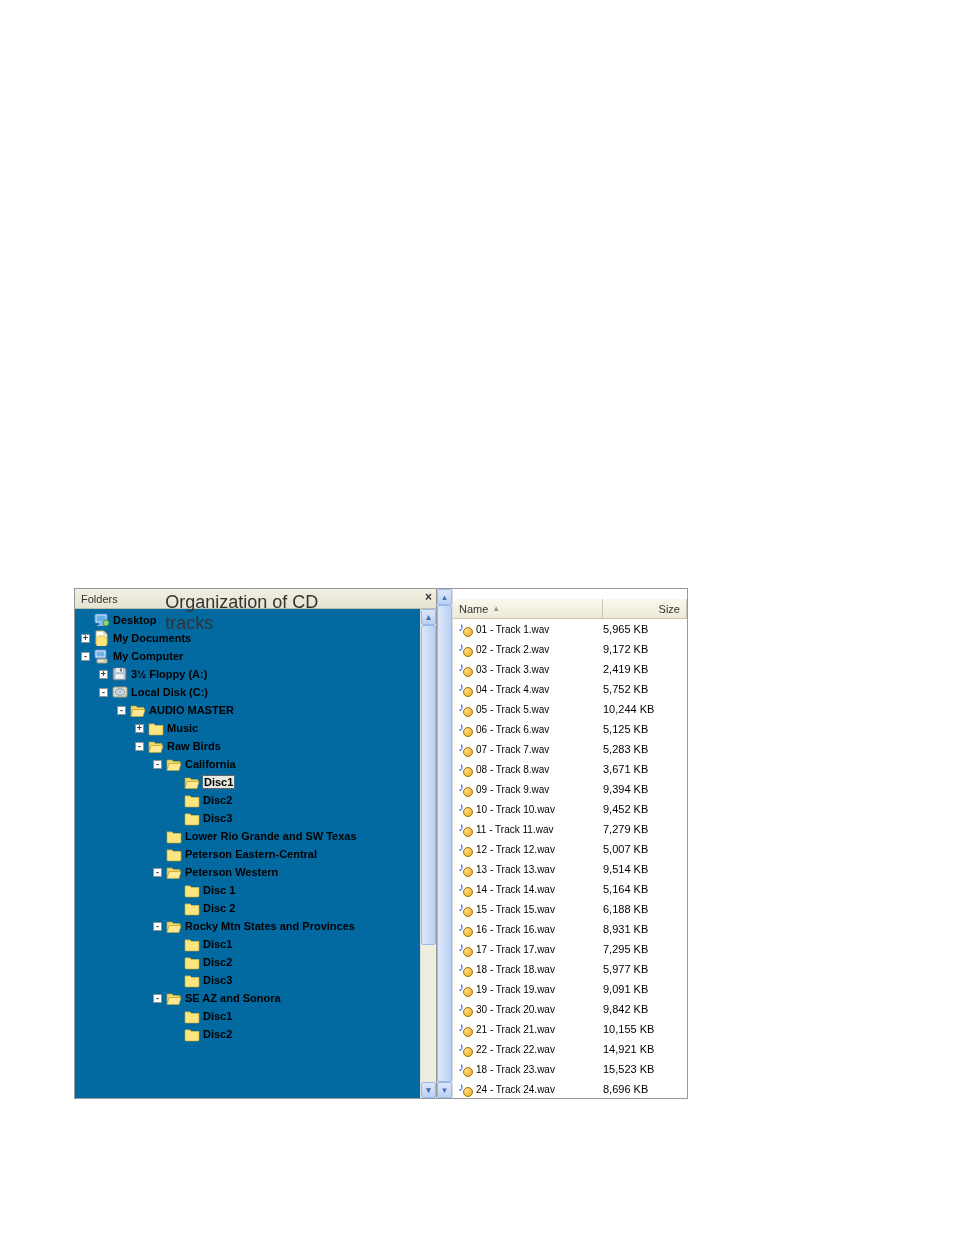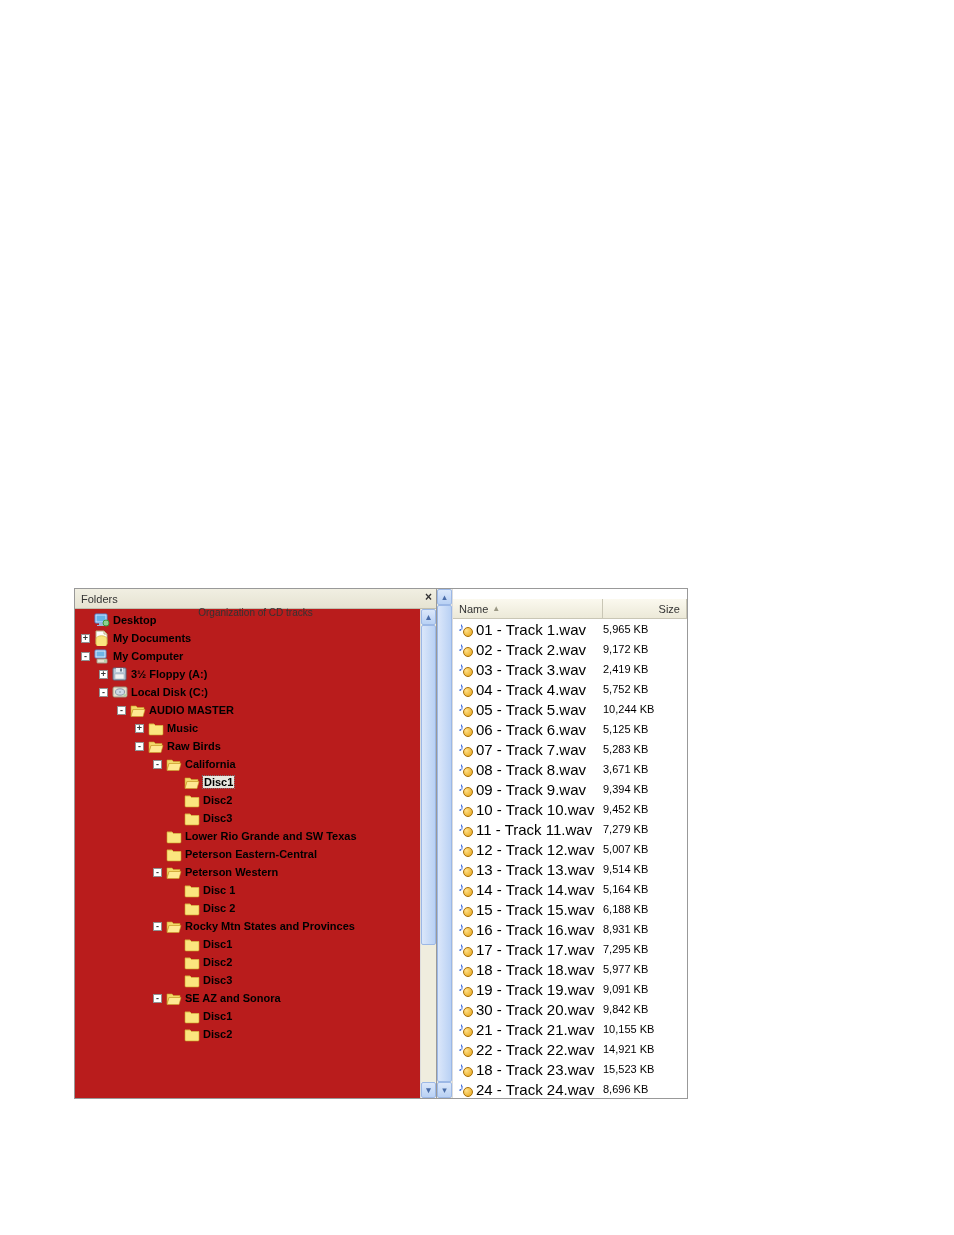--- a/index.html
+++ b/index.html
@@ -20,42 +20,42 @@
     width: 614px;
     height: 511px;
     display: flex;
     border: 1px solid #999;
   }
   
   .tree-pane {
     width: 362px;
     display: flex;
     flex-direction: column;
-    background: #b91c1c;
+    background: #0369a1;
     border-right: 1px solid #999;
     position: relative;
   }
   .tree-header {
     height: 20px;
     background: linear-gradient(#f1efe2,#e6e3d2);
     border-bottom: 1px solid #c0beae;
     display: flex;
     align-items: center;
     position: relative;
     font-size: 11px;
   }
   .tree-header .folders-label {
     padding-left: 6px;
     color: #333;
   }
   .tree-header .title-label {
     position: absolute;
     left: 50%;
     transform: translateX(-50%);
-    font-size: 10px;
+    font-size: 18px;
     color: #333;
     margin-top: 28px;
   }
   .tree-header .close-x {
     position: absolute;
     right: 4px;
     top: 1px;
     font-size: 12px;
     font-weight: bold;
     color: #333;
@@ -194,21 +194,21 @@
     height: 20px;
     display: flex;
     align-items: center;
     cursor: pointer;
   }
   .file-row .fname {
     flex: 1;
     display: flex;
     align-items: center;
     padding-left: 4px;
-    font-size: 15px;
+    font-size: 10px;
   }
   .file-row .fsize {
     width: 84px;
     text-align: left;
     padding-right: 8px;
     font-size: 11px;
   }
   .file-icon {
     width: 16px; height: 16px;
     margin-right: 3px;

